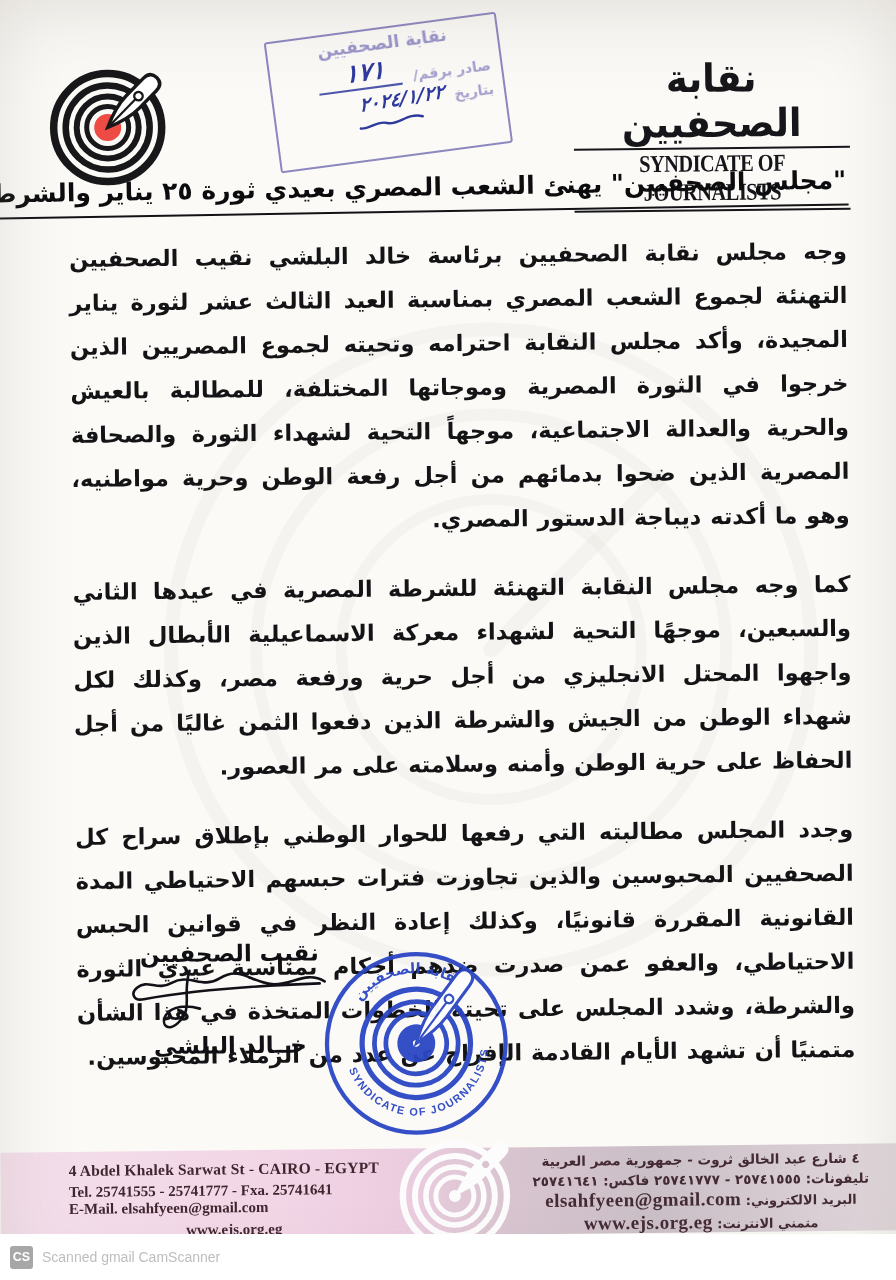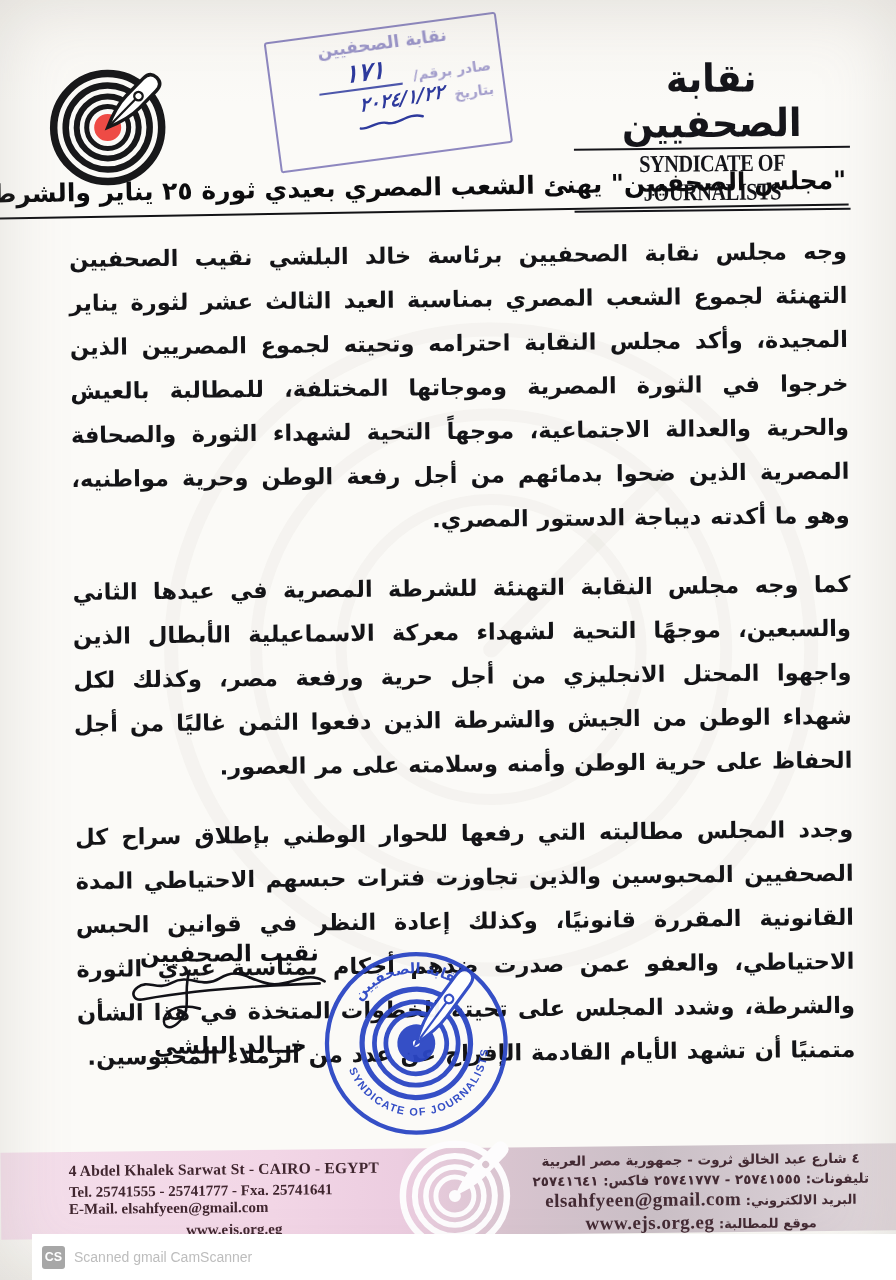--- a/index.html
+++ b/index.html
@@ -77,21 +77,21 @@
   .f-en-4{font-size:15px;font-weight:bold;text-align:center;margin-top:5px;}
   #footer-right{position:absolute;right:26px;top:1154px;width:352px;z-index:2;direction:rtl;
     text-align:center;color:#432a33;}
   .f-ar-1{font-size:13.5px;font-weight:bold;}
   .f-ar-2{font-size:13.5px;font-weight:bold;margin-top:4px;}
   .f-ar-mix{font-size:13px;font-weight:bold;margin-top:1px;}
   .f-ar-mix .latin{font-family:"Liberation Serif",serif;font-size:19px;letter-spacing:.5px;}
 
   
   #scan-strip{position:absolute;left:0;right:0;bottom:0;height:46px;background:#ffffff;z-index:10;
-    display:flex;align-items:center;gap:9px;padding-left:10px;margin-left:32px;}
+    display:flex;align-items:center;gap:9px;padding-left:10px;}
   .cs-badge{width:23px;height:23px;background:#a7a7a7;border-radius:3px;color:#fff;
     font-family:"Liberation Sans",sans-serif;font-weight:bold;font-size:12.5px;
     display:flex;align-items:center;justify-content:center;}
   .cs-label{font-family:"Liberation Sans",sans-serif;font-size:14px;color:#bdbdbd;}
 </style>
 </head>
 <body>
 
 <div id="doc">
 
@@ -212,21 +212,21 @@
   </div>
 
   <div id="footer-right">
     <div class="f-ar-1">٤ شارع عبد الخالق ثروت - جمهورية مصر العربية</div>
     <div class="f-ar-2">تليفونات: ٢٥٧٤١٥٥٥ - ٢٥٧٤١٧٧٧ فاكس: ٢٥٧٤١٦٤١</div>
     <div class="f-ar-mix">
       <span>البريد الالكتروني:</span>
       <span class="latin">elsahfyeen@gmail.com</span>
     </div>
     <div class="f-ar-mix">
-      <span>موقع للمطالبة:</span>
+      <span>متمني الانترنت:</span>
       <span class="latin">www.ejs.org.eg</span>
     </div>
   </div>
 
 </div>
 
 <div id="scan-strip">
   <div class="cs-badge">CS</div>
   <div class="cs-label">Scanned gmail CamScanner</div>
 </div>

